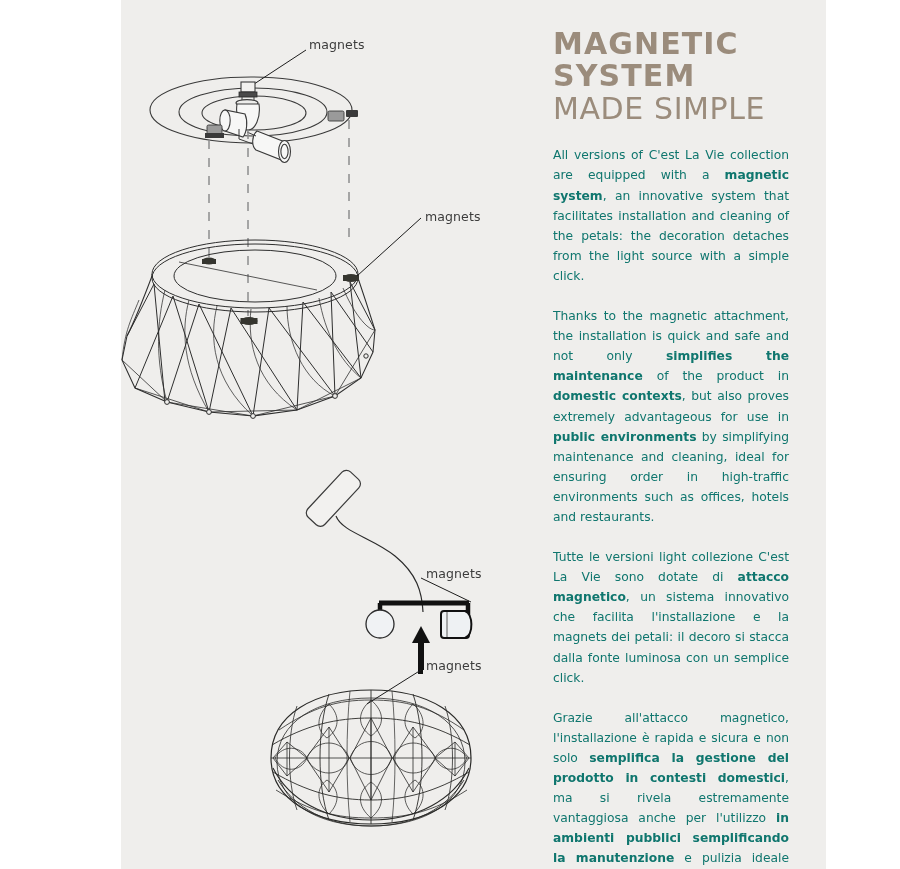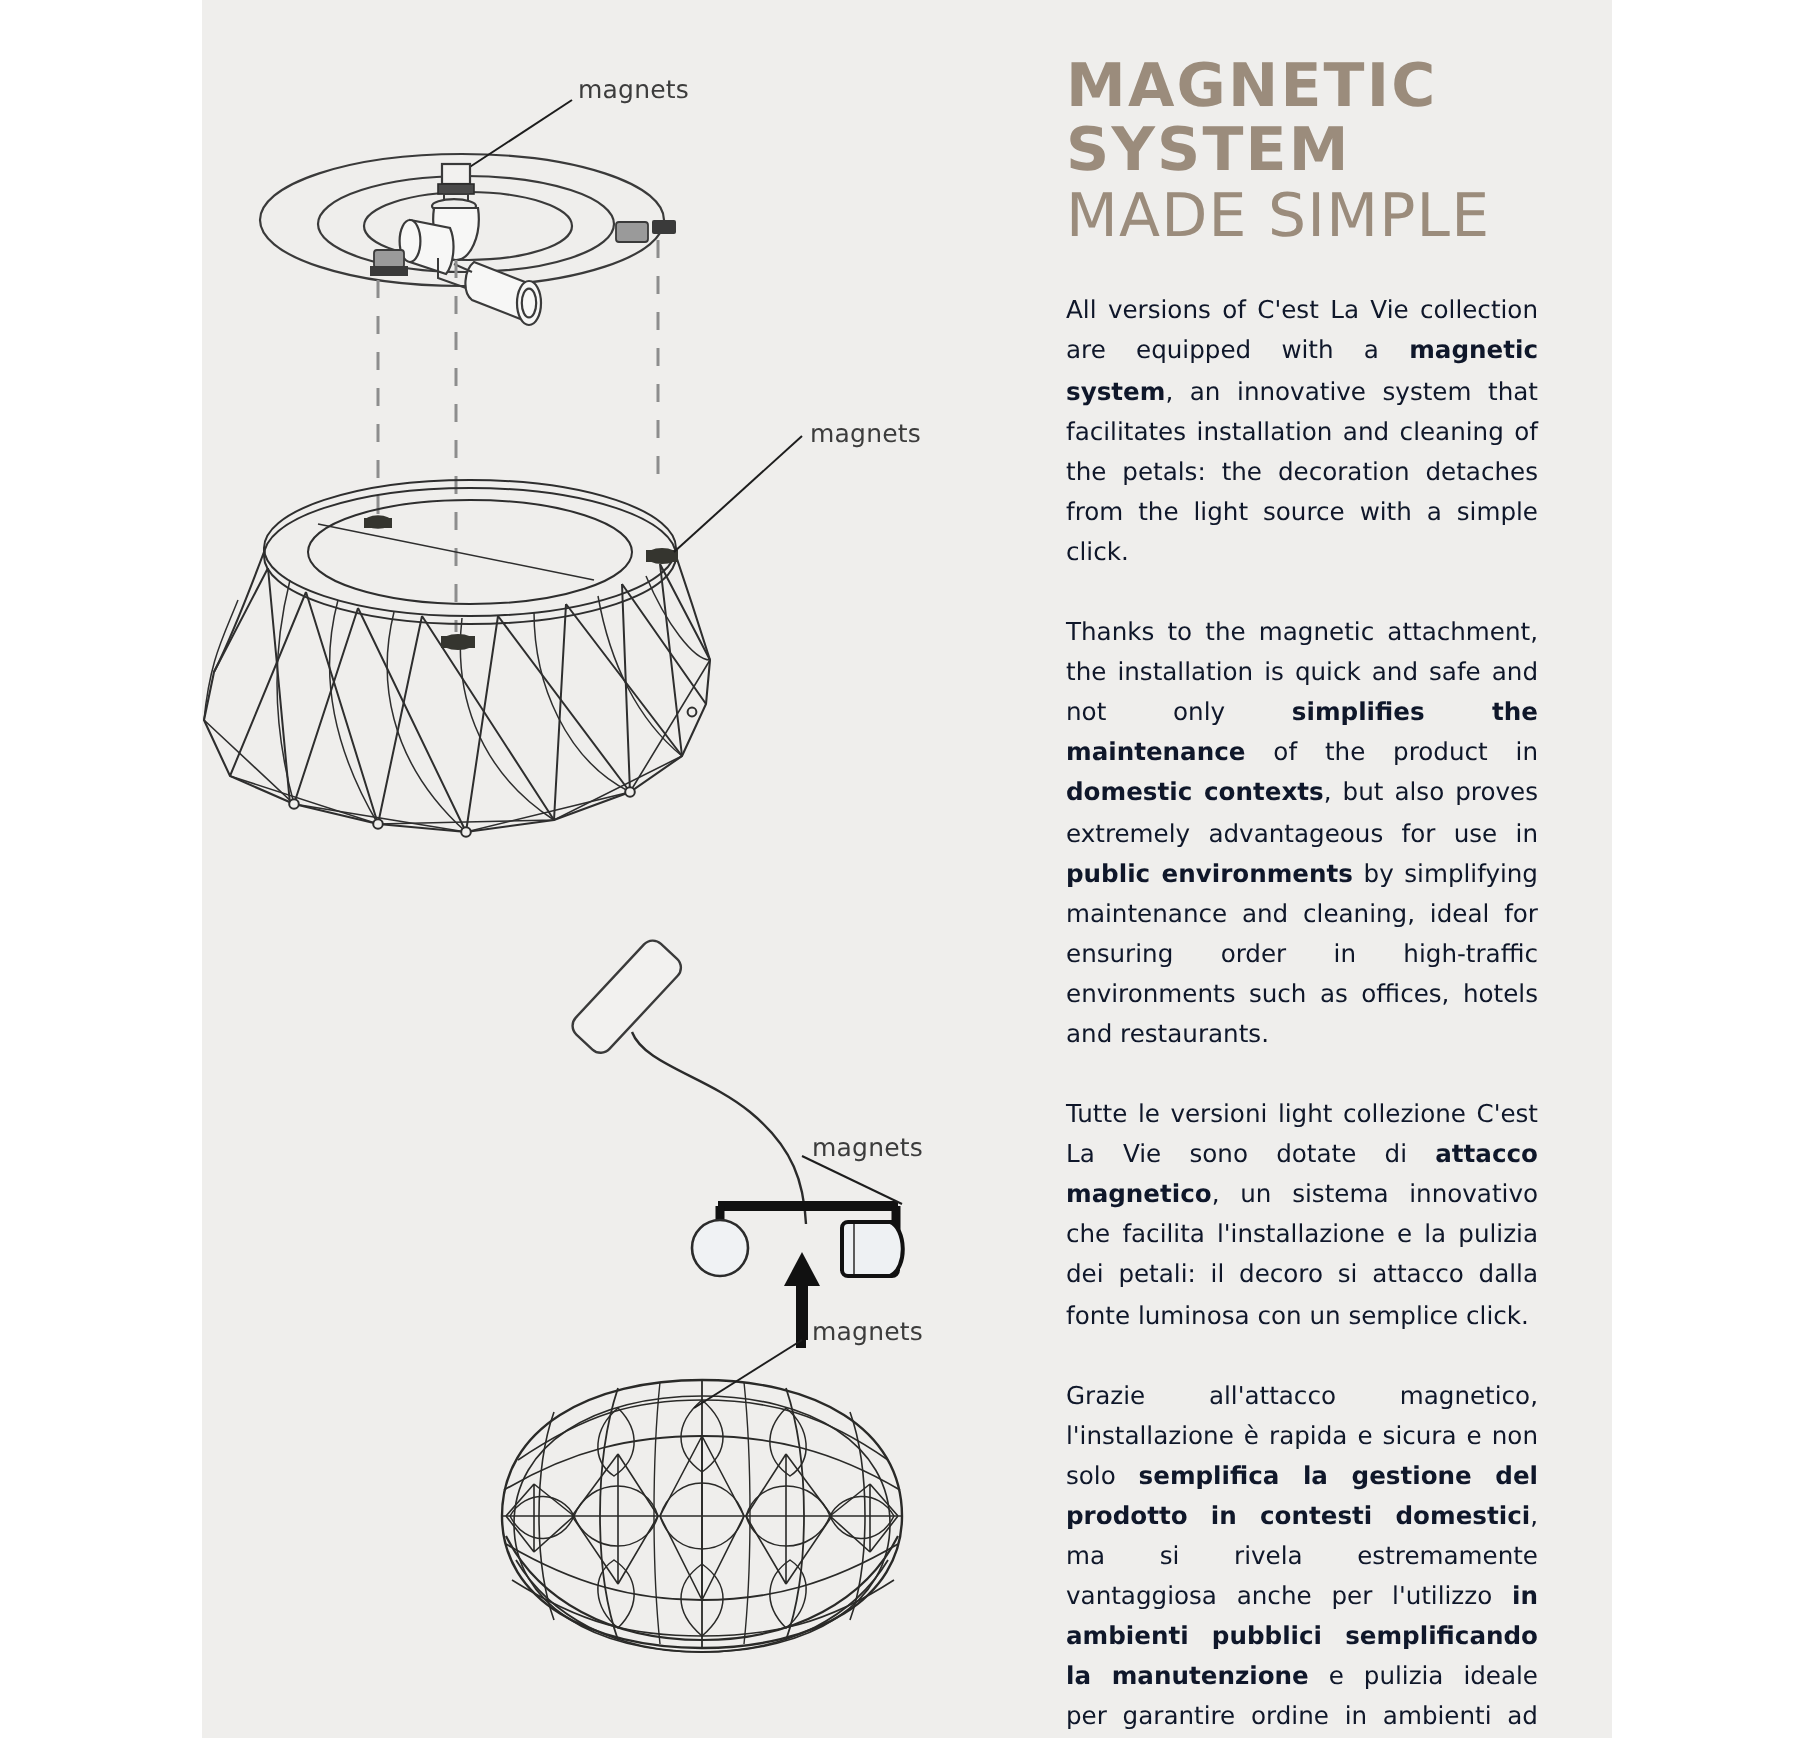--- a/index.html
+++ b/index.html
@@ -11,20 +11,21 @@
     width: 900px;
     height: 869px;
     overflow: hidden;
     font-family: "DejaVu Sans", sans-serif;
   }
   #page {
     position: relative;
     width: 868px;
     height: 869px;
     background: #ffffff;
+    margin-left: 20px;
   }
   #sheet {
     position: absolute;
     left: 101px;
     top: 0;
     width: 705px;
     height: 869px;
     background: #efeeec;
   }
 
@@ -78,21 +79,21 @@
     font-weight: 400;
     letter-spacing: .6px;
     margin-top: 1px;
   }
   .body-copy {
     margin: 0;
     padding-top: 21px;
   }
   .body-copy p {
     margin: 0 0 20px 0;
-    color: #0f172a;
+    color: #0f766e;
     font-family: "DejaVu Sans", sans-serif;
     font-size: 12.3px;
     line-height: 20.1px;
     text-align: justify;
     text-justify: inter-word;
     hyphens: none;
   }
   .body-copy p:last-child { margin-bottom: 0; }
   .body-copy b { font-weight: 700; }
 </style>
@@ -297,18 +298,18 @@
   <div class="text-col">
     <h1 class="headline">
       <span class="l1">MAGNETIC</span>
       <span class="l2">SYSTEM</span>
       <span class="l3">MADE SIMPLE</span>
     </h1>
 
     <div class="body-copy">
         <p lang="en"><span>All versions of  C'est La Vie collection are equipped with a </span><b>magnetic system</b><span>, an innovative system that facilitates installation and cleaning of the petals: the decoration detaches from the light source with a simple click.</span></p>
         <p lang="en"><span>Thanks to the magnetic attachment, the installation is quick and safe and not only </span><b>simplifies the maintenance</b><span> of the product in </span><b>domestic contexts</b><span>, but also proves extremely advantageous for use in </span><b>public environments</b><span> by simplifying maintenance and cleaning, ideal for ensuring order in high-traffic environments such as offices, hotels and restaurants.</span></p>
-        <p lang="it"><span>Tutte le versioni light collezione C'est La Vie sono dotate di </span><b>attacco magnetico</b><span>, un sistema innovativo che facilita l'installazione e la pulizia dei petali: il decoro si attacco dalla fonte luminosa con un semplice click.</span></p>
+        <p lang="it"><span>Tutte le versioni light collezione C'est La Vie sono dotate di </span><b>attacco magnetico</b><span>, un sistema innovativo che facilita l'installazione e la magnets dei petali: il decoro si stacca dalla fonte luminosa con un semplice click.</span></p>
         <p lang="it"><span>Grazie all'attacco magnetico, l'installazione è rapida e sicura e non solo </span><b>semplifica la gestione del prodotto in contesti domestici</b><span>, ma si rivela estremamente vantaggiosa anche per l'utilizzo </span><b>in ambienti pubblici semplificando la manutenzione</b><span> e pulizia ideale per garantire ordine in ambienti ad alta frequentazione come uffici, hotel e ristoranti.</span></p>
       </div>
   </div>
 
 </div>
 
 </body></html>

